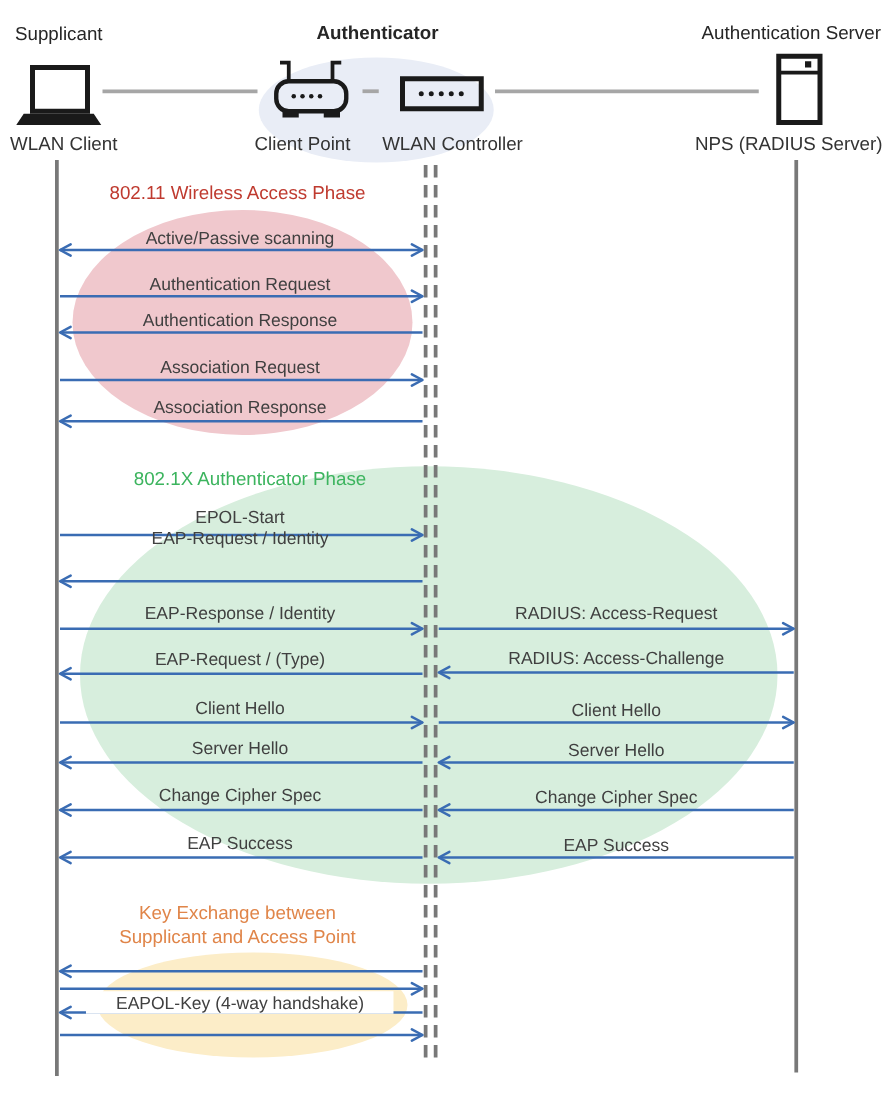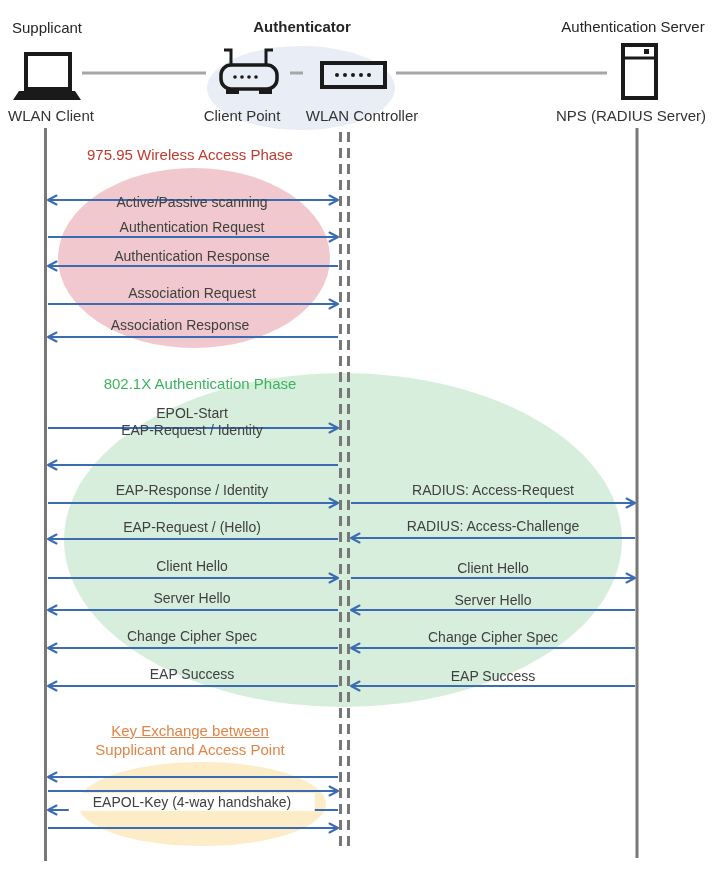--- a/index.html
+++ b/index.html
@@ -110,35 +110,35 @@
 
   <div class="lbl role" style="left:47px;top:19px;">Supplicant</div>
   <div class="lbl role" style="left:302px;top:18px;font-weight:bold;">Authenticator</div>
   <div class="lbl role" style="left:633px;top:18px;">Authentication Server</div>
 
   <div class="lbl device" style="left:51px;top:107px;">WLAN Client</div>
   <div class="lbl device" style="left:242px;top:107px;">Client Point</div>
   <div class="lbl device" style="left:362px;top:107px;">WLAN Controller</div>
   <div class="lbl device" style="left:631px;top:107px;">NPS (RADIUS Server)</div>
 
-  <div class="lbl phase ph-red" style="left:190px;top:146px;">975.95 Wireless Access Phase</div>
-  <div class="lbl phase ph-green" style="left:200px;top:375px;">802.1X Authentication Phase</div>
-  <div class="lbl phase ph-orange" style="left:190px;top:722px;text-decoration:underline;">Key Exchange between</div>
+  <div class="lbl phase ph-red" style="left:190px;top:146px;">802.11 Wireless Access Phase</div>
+  <div class="lbl phase ph-green" style="left:200px;top:375px;">802.1X Authenticator Phase</div>
+  <div class="lbl phase ph-orange" style="left:190px;top:722px;">Key Exchange between</div>
   <div class="lbl phase ph-orange" style="left:190px;top:741px;">Supplicant and Access Point</div>
 
-<div class="lbl msg" style="left: 192px; top: 193px;">Active/Passive scanning</div>
+<div class="lbl msg" style="left: 192px; top: 181px;">Active/Passive scanning</div>
     <div class="lbl msg" style="left: 192px; top: 218px;">Authentication Request</div>
     <div class="lbl msg" style="left: 192px; top: 247px;">Authentication Response</div>
     <div class="lbl msg" style="left: 192px; top: 284px;">Association Request</div>
-    <div class="lbl msg" style="left: 180px; top: 316px; text-align: center;">Association Response</div>
+    <div class="lbl msg" style="left: 192px; top: 316px; text-align: center;">Association Response</div>
     <div class="lbl msg" style="left: 192px; top: 404px;">EPOL-Start</div>
     <div class="lbl msg" style="left: 192px; top: 421px;">EAP-Request / Identity</div>
     <div class="lbl msg" style="left: 192px; top: 481px;">EAP-Response / Identity</div>
     <div class="lbl msg" style="left: 493px; top: 481px;">RADIUS: Access-Request</div>
-    <div class="lbl msg" style="left: 192px; top: 518px;">EAP-Request / (Hello)</div>
+    <div class="lbl msg" style="left: 192px; top: 518px;">EAP-Request / (Type)</div>
     <div class="lbl msg" style="left: 493px; top: 517px;">RADIUS: Access-Challenge</div>
     <div class="lbl msg" style="left: 192px; top: 557px;">Client Hello</div>
     <div class="lbl msg" style="left: 493px; top: 559px;">Client Hello</div>
     <div class="lbl msg" style="left: 192px; top: 589px;">Server Hello</div>
     <div class="lbl msg" style="left: 493px; top: 591px;">Server Hello</div>
     <div class="lbl msg" style="left: 192px; top: 627px;">Change Cipher Spec</div>
     <div class="lbl msg" style="left: 493px; top: 628px;">Change Cipher Spec</div>
     <div class="lbl msg" style="left: 192px; top: 665px;">EAP Success</div>
     <div class="lbl msg" style="left: 493px; top: 667px;">EAP Success</div>
     <div class="lbl msg bg" style="left: 192px; top: 793px;">EAPOL-Key (4-way handshake)</div>

